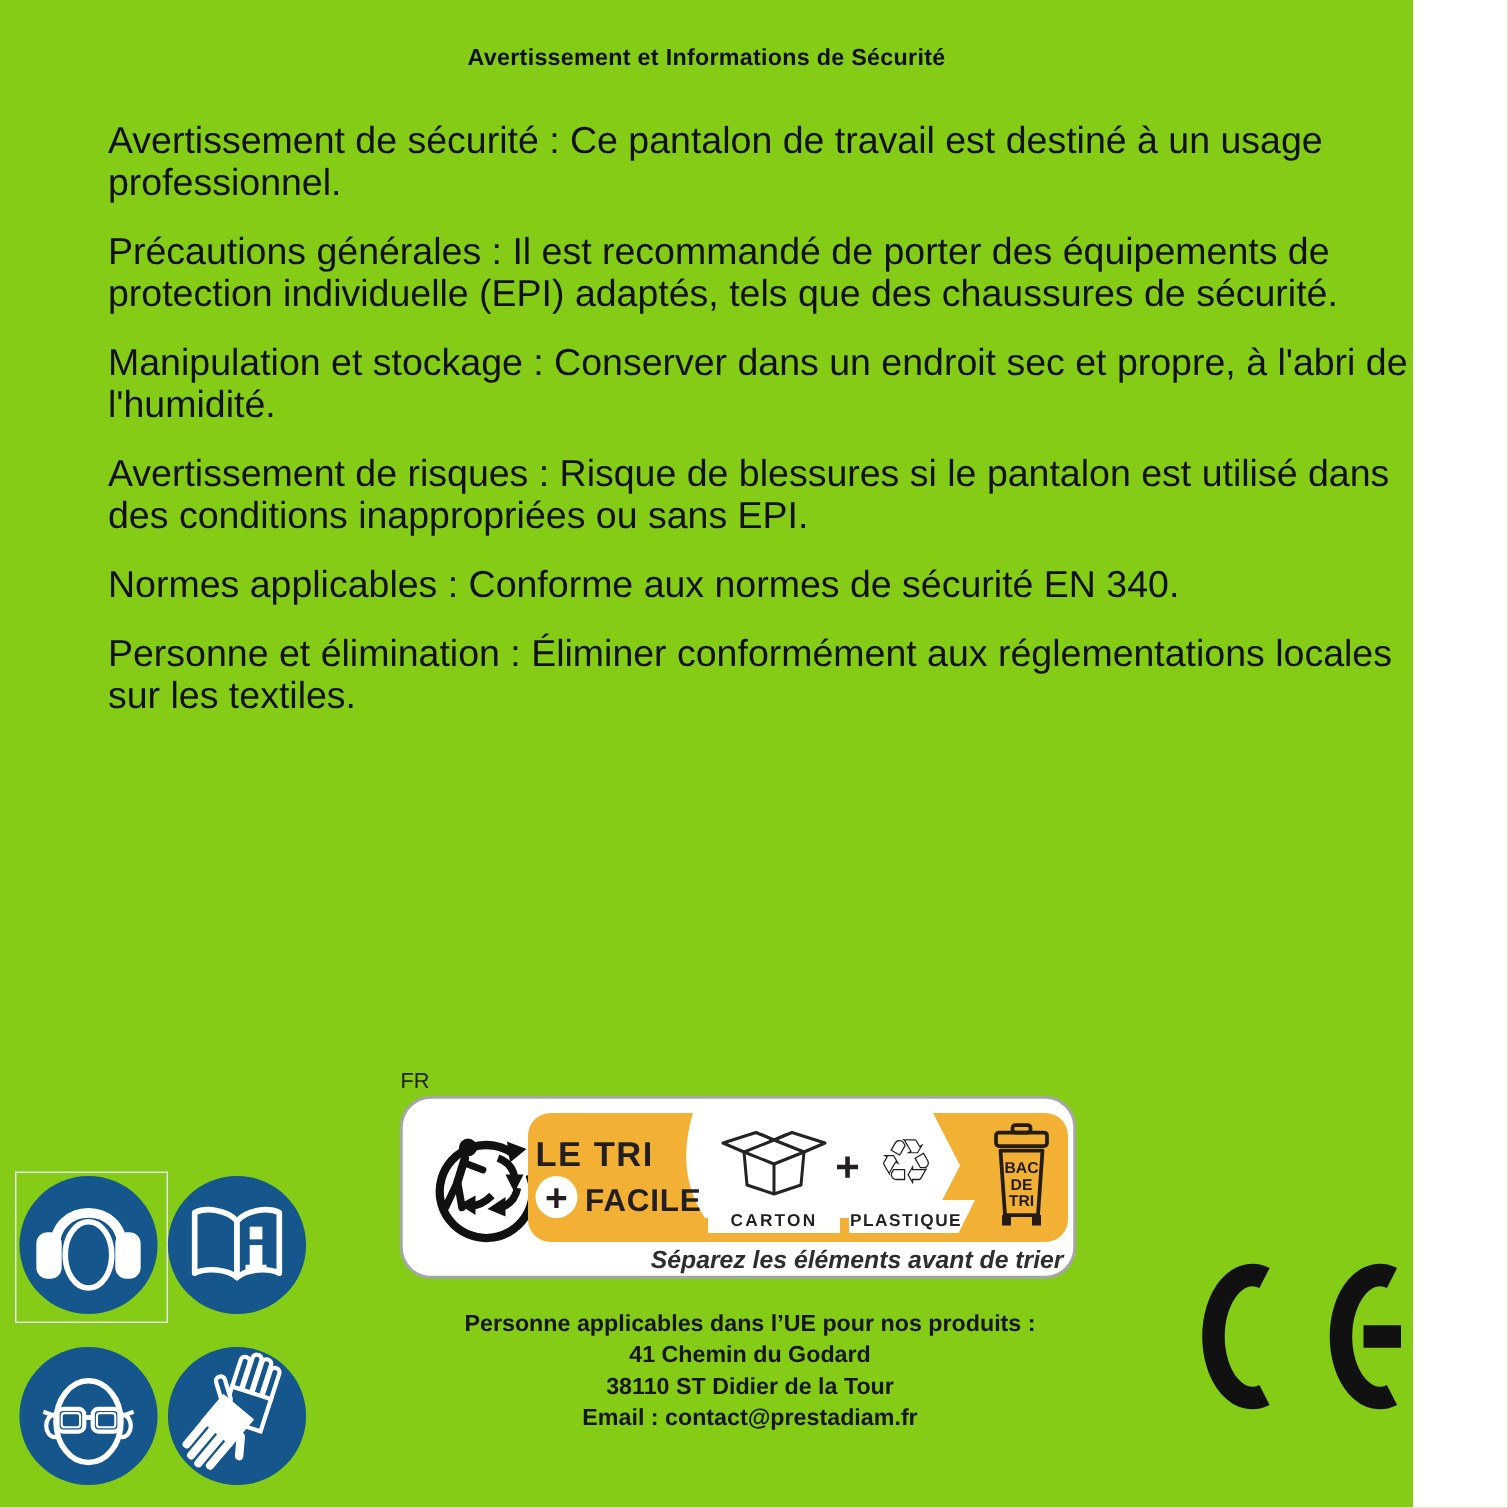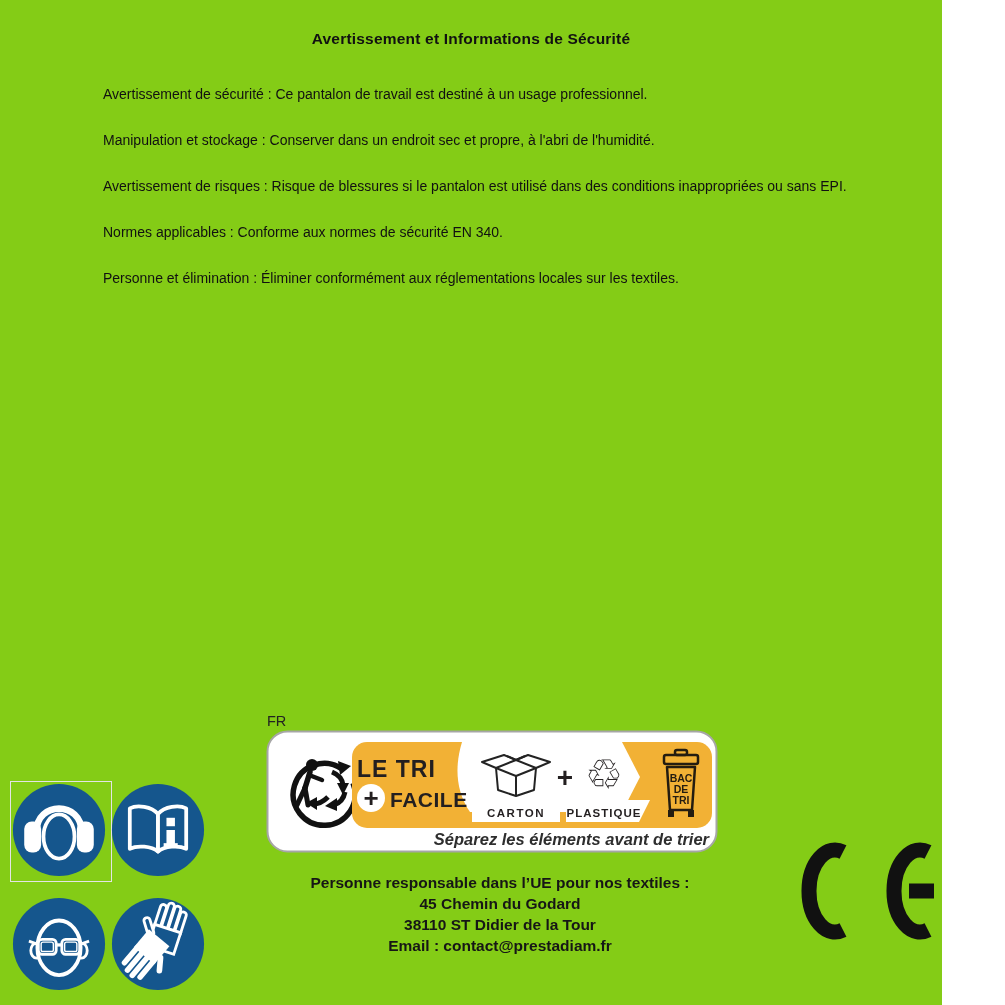--- a/index.html
+++ b/index.html
@@ -6,21 +6,21 @@
   .page{
     position:relative;width:942px;height:1005px;background:#84cc16;overflow:hidden;
     font-family:"Liberation Sans",sans-serif;color:#111;
   }
   .doc-title{
     position:absolute;top:30px;left:0;right:0;text-align:center;
     font-size:15.5px;font-weight:bold;letter-spacing:.2px;
   }
   .paragraphs{
     position:absolute;left:72px;top:80px;width:870px;
-    font-size:14px;line-height:28px;margin-left:31px;
+    font-size:25px;line-height:28px;
   }
   .paragraphs p{margin:0 0 18px 0;}
   .fr-code{
     position:absolute;left:267px;top:713px;
     font-size:14.5px;font-weight:normal;color:#222;
   }
   .banner-svg{position:absolute;left:266px;top:730px;}
   .picto{position:absolute;}
   .picto-frame{
     position:absolute;left:10px;top:781px;width:102px;height:101px;
@@ -35,20 +35,21 @@
 </style>
 </head>
 <body>
 
 <div class="page">
 
   <div class="doc-title">Avertissement et Informations de Sécurité</div>
 
   <div class="paragraphs">
     <p>Avertissement de sécurité : Ce pantalon de travail est destiné à un usage professionnel.</p>
+    <p>Précautions générales : Il est recommandé de porter des équipements de protection individuelle (EPI) adaptés, tels que des chaussures de sécurité.</p>
     <p>Manipulation et stockage : Conserver dans un endroit sec et propre, à l'abri de l'humidité.</p>
     <p>Avertissement de risques : Risque de blessures si le pantalon est utilisé dans des conditions inappropriées ou sans EPI.</p>
     <p>Normes applicables : Conforme aux normes de sécurité EN 340.</p>
     <p>Personne et élimination : Éliminer conformément aux réglementations locales sur les textiles.</p>
   </div>
 
   <div class="picto-frame"></div>
 
   <svg class="picto" style="left:12px;top:783px;" width="94" height="94" viewBox="0 0 100 100">
     <circle cx="50" cy="50" r="49" fill="#15568D"></circle>
@@ -160,22 +161,22 @@
       <rect x="422" y="80" width="6" height="7" fill="#241c10"></rect>
       <text x="415" y="52" font-size="10.5" font-weight="bold" text-anchor="middle" fill="#241c10">BAC</text>
       <text x="415" y="63" font-size="10.5" font-weight="bold" text-anchor="middle" fill="#241c10">DE</text>
       <text x="415" y="74" font-size="10.5" font-weight="bold" text-anchor="middle" fill="#241c10">TRI</text>
     </g>
 
     <text x="443" y="115" font-size="16.5" font-weight="bold" font-style="italic" text-anchor="end" fill="#2e2e2e">Séparez les éléments avant de trier</text>
   </svg>
 
   <div class="responsible">
-    <div>Personne responsable dans l’UE pour nos textiles :</div>
-    <div>45 Chemin du Godard</div>
+    <div>Personne applicables dans l’UE pour nos produits :</div>
+    <div>41 Chemin du Godard</div>
     <div>38110 ST Didier de la Tour</div>
     <div>Email : contact@prestadiam.fr</div>
   </div>
 
   <svg class="ce-svg" width="142" height="98" viewBox="0 0 142 98" role="img" aria-label="CE">
     <path d="M46 10 A26 41 0 1 0 46 88" fill="none" stroke="#111" stroke-width="15"></path>
     <path d="M131 10 A26 41 0 1 0 131 88" fill="none" stroke="#111" stroke-width="15"></path>
     <line x1="112" y1="49" x2="137" y2="49" stroke="#111" stroke-width="15"></line>
   </svg>
 

